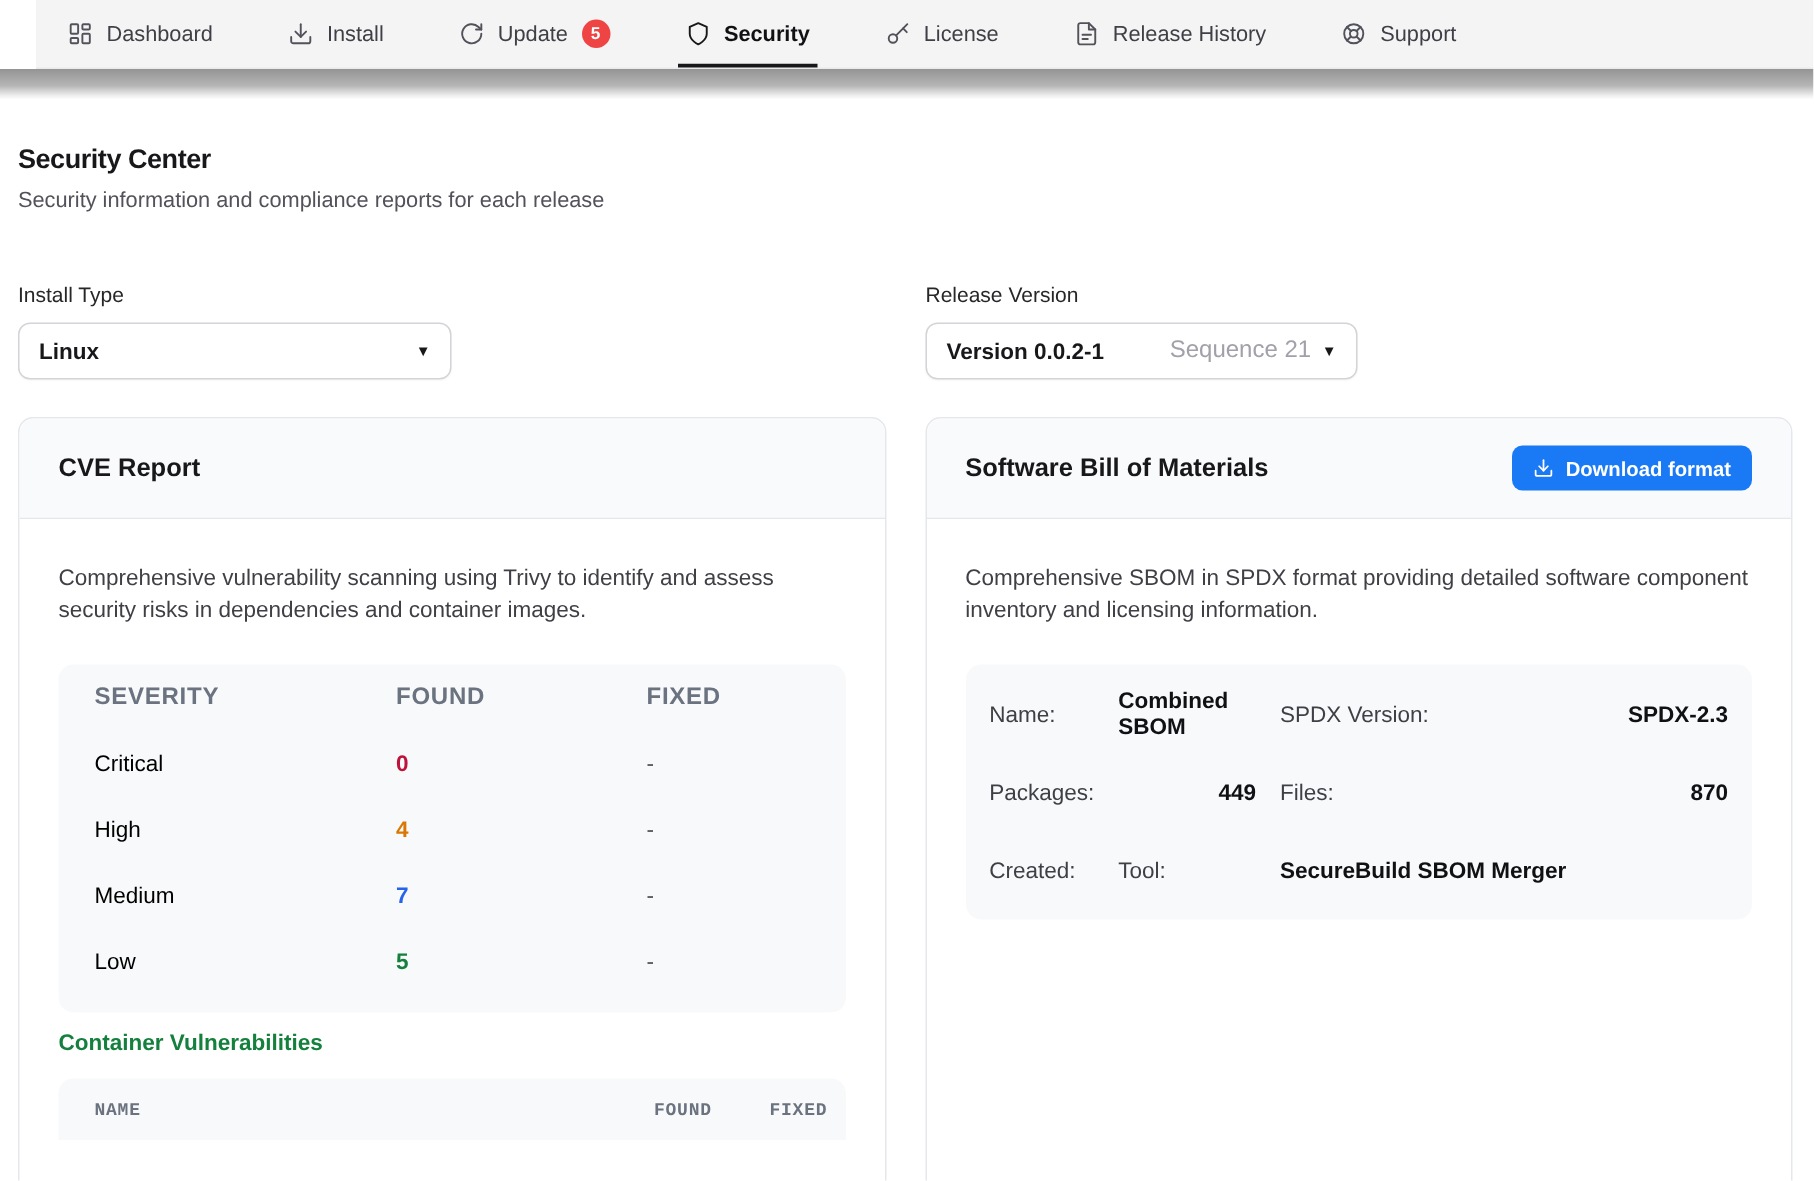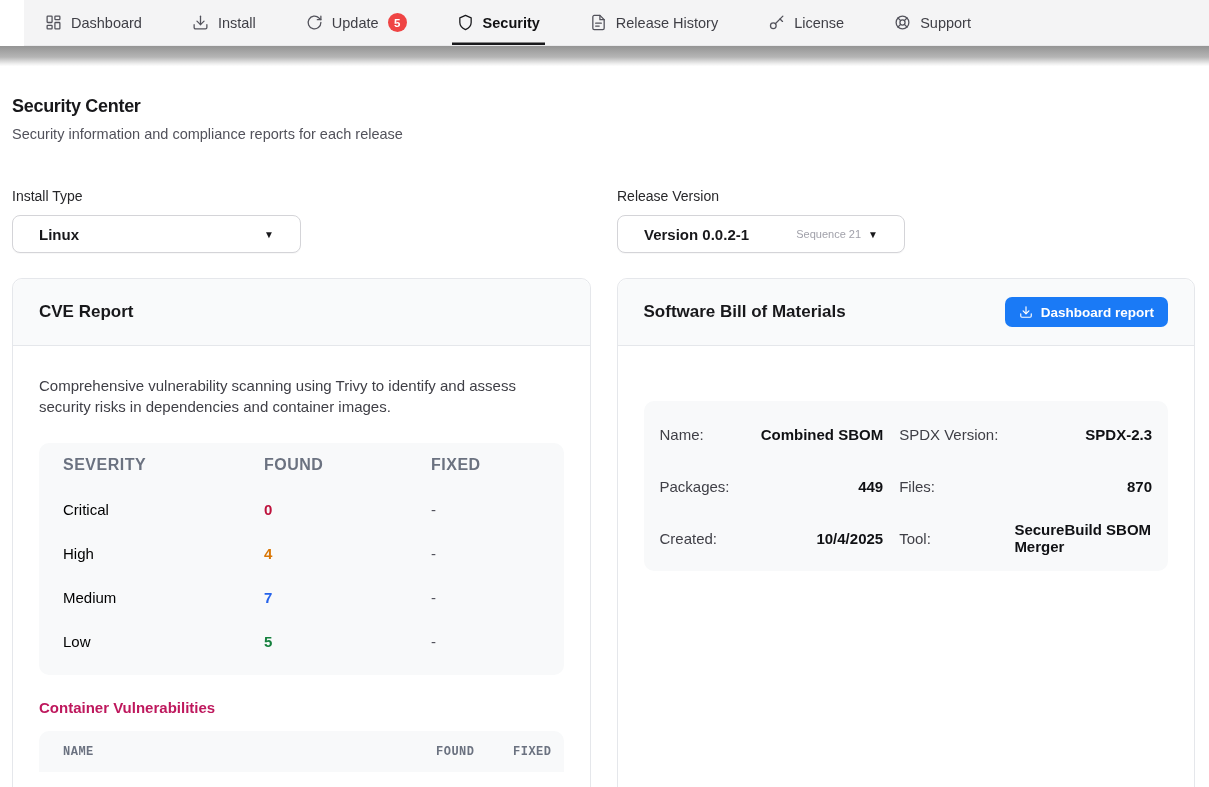--- a/index.html
+++ b/index.html
@@ -27,24 +27,24 @@
   .page-title { font-size:18px; font-weight:700; letter-spacing:-0.3px;
     margin:30px 0 9px; color:#18181b; }
   .page-subtitle { font-size:14.5px; color:#52525b; margin-bottom:46px; }
 
   
   .filters { display:flex; margin-bottom:25px; }
   .filter-col1 { width:289px; margin-right:316px; }
   .filter-col2 { width:288px; }
   .filter-label { font-size:14px; color:#27272a; margin-bottom:11px; }
   .selectbox { height:38px; border:1px solid #d4d4d8; border-radius:8px;
-    background:#fff; display:flex; align-items:center; padding:0 26px;
+    background:#fff; display:flex; align-items:center; padding:0 13px;
     cursor:pointer; box-shadow:0 1px 1px rgba(0,0,0,0.03); }
   .selectbox .sel-value { font-size:15px; font-weight:700; color:#18181b; flex:1; }
-  .sel-seq { font-size:11px; color:#a1a1aa; margin-right:7px; }
+  .sel-seq { font-size:16px; color:#a1a1aa; margin-right:7px; }
   .caret { font-size:10px; color:#18181b; }
 
   
   .cards { display:flex; gap:26px; align-items:flex-start; }
   .card { flex:1; border:1px solid #e5e7eb; border-radius:10px; background:#fff;
     height:600px; overflow:hidden; }
   .card-header { background:#f9fafb; border-bottom:1px solid #e5e7eb;
     padding:0 26px; height:67px; display:flex; align-items:center;
     justify-content:space-between; border-radius:10px 10px 0 0; }
   .card-title { font-size:17px; font-weight:600; color:#18181b; }
@@ -60,21 +60,21 @@
     color:#6b7280; }
   .sev-name { color:#000000; }
   .sev-found { font-weight:600; }
   .sev-fixed { color:#52525b; }
   .found-critical { color:#be123c; }
   .found-high { color:#d97706; }
   .found-medium { color:#2563eb; }
   .found-low { color:#15803d; }
 
   
-  .cv-title { margin-top:24px; font-size:15px; font-weight:600; color:#be185d; }
+  .cv-title { margin-top:12px; font-size:15px; font-weight:600; color:#15803d; }
   .cv-head { margin-top:15px; background:#f8f9fa; border-radius:10px 10px 0 0;
     display:grid; grid-template-columns:1fr 90px 77px; align-items:center;
     height:41px; padding:0 12px 0 24px; font-size:12px; font-weight:600;
     letter-spacing:0.5px; color:#6b7280;font-family:Liberation Mono, monospace; }
   .cv-head .num-col { text-align:right; }
 
   
   .download-btn { background:#1a7af6; color:#fff; border:none; border-radius:7px;
     height:30px; padding:0 14px; font-size:13.5px; font-weight:600;
     display:inline-flex; align-items:center; gap:8px; cursor:pointer;
@@ -118,34 +118,34 @@
     <span class="nav-badge">5</span>
   </div>
   <div class="nav-item active">
     <svg viewBox="0 0 24 24">
         <path d="M12 22s8-3.6 8-10V5.5L12 2 4 5.5V12c0 6.4 8 10 8 10z"></path>
       </svg>
     <span>Security</span>
   </div>
   <div class="nav-item">
     <svg viewBox="0 0 24 24">
+        <circle cx="7.5" cy="16.5" r="4"></circle>
+        <path d="M10.3 13.7 21 3"></path>
+        <path d="m17 7 3.5 3.5"></path>
+      </svg>
+    <span>License</span>
+  </div>
+  <div class="nav-item">
+    <svg viewBox="0 0 24 24">
         <path d="M14 2H6a2 2 0 0 0-2 2v16a2 2 0 0 0 2 2h12a2 2 0 0 0 2-2V8z"></path>
         <polyline points="14 2 14 8 20 8"></polyline>
         <line x1="8" y1="13" x2="16" y2="13"></line>
         <line x1="8" y1="17" x2="13" y2="17"></line>
       </svg>
     <span>Release History</span>
-  </div>
-  <div class="nav-item">
-    <svg viewBox="0 0 24 24">
-        <circle cx="7.5" cy="16.5" r="4"></circle>
-        <path d="M10.3 13.7 21 3"></path>
-        <path d="m17 7 3.5 3.5"></path>
-      </svg>
-    <span>License</span>
   </div>
   <div class="nav-item">
     <svg viewBox="0 0 24 24">
         <circle cx="12" cy="12" r="9"></circle>
         <circle cx="12" cy="12" r="3.6"></circle>
         <path d="m5.6 5.6 3.8 3.8"></path>
         <path d="m14.6 14.6 3.8 3.8"></path>
         <path d="m14.6 9.4 3.8-3.8"></path>
         <path d="m5.6 18.4 3.8-3.8"></path>
       </svg>
@@ -225,36 +225,36 @@
 
     <section class="card">
       <div class="card-header">
         <span class="card-title">Software Bill of Materials</span>
         <button class="download-btn">
           <svg viewBox="0 0 24 24">
               <path d="M21 15v4a2 2 0 0 1-2 2H5a2 2 0 0 1-2-2v-4"></path>
               <polyline points="7 10 12 15 17 10"></polyline>
               <line x1="12" y1="15" x2="12" y2="3"></line>
             </svg>
-          <span>Dashboard report</span>
+          <span>Download format</span>
         </button>
       </div>
       <div class="card-body">
+        <p class="card-desc">Comprehensive SBOM in SPDX format providing detailed software component inventory and licensing information.</p>
 
         <div class="sbom-grid">
           <div class="sbom-cell sbom-label">Name:</div>
           <div class="sbom-cell sbom-value">Combined SBOM</div>
           <div class="sbom-cell sbom-label">SPDX Version:</div>
           <div class="sbom-cell sbom-value">SPDX-2.3</div>
           <div class="sbom-cell sbom-label">Packages:</div>
           <div class="sbom-cell sbom-value">449</div>
           <div class="sbom-cell sbom-label">Files:</div>
           <div class="sbom-cell sbom-value">870</div>
           <div class="sbom-cell sbom-label">Created:</div>
-          <div class="sbom-cell sbom-value">10/4/2025</div>
           <div class="sbom-cell sbom-label">Tool:</div>
           <div class="sbom-cell sbom-value">SecureBuild SBOM Merger</div>
         </div>
       </div>
     </section>
 
   </div>
 </div>
 
 </body></html>

